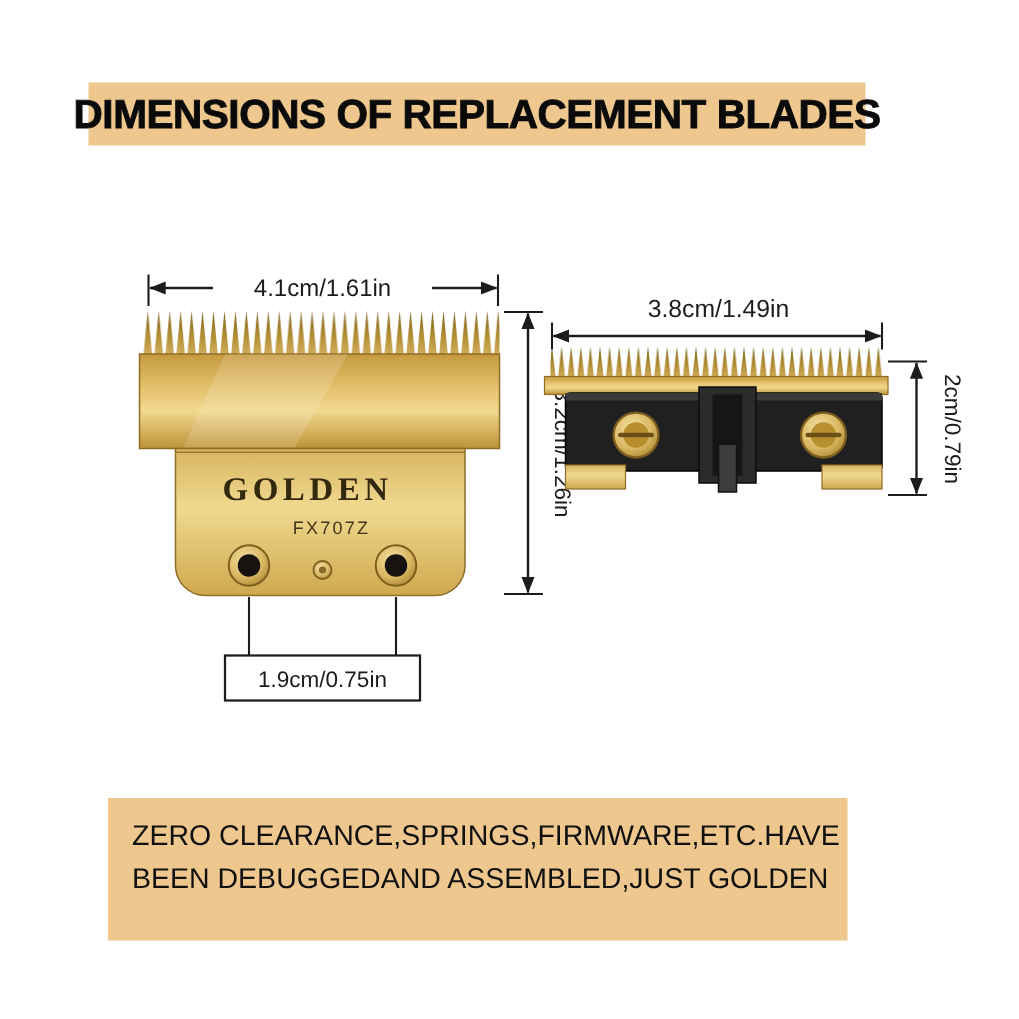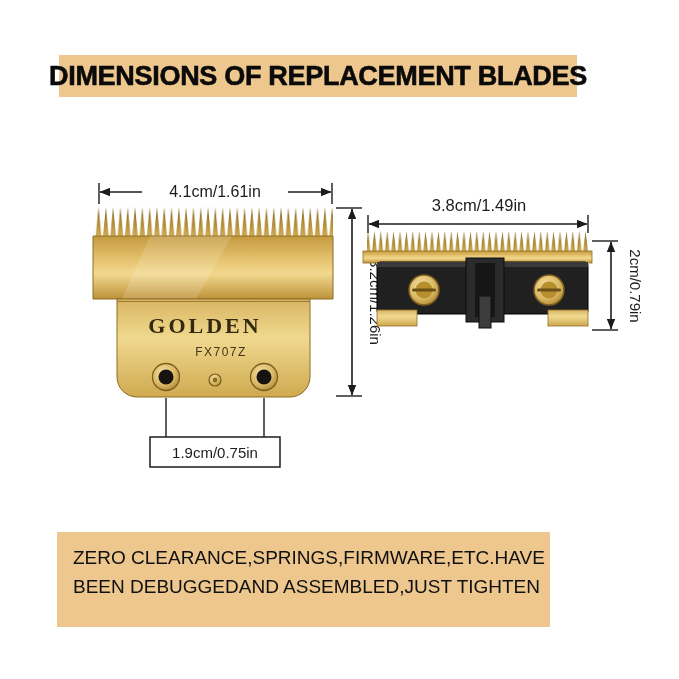--- a/index.html
+++ b/index.html
@@ -5,21 +5,21 @@
   html,body{margin:0;padding:0;background:#ffffff;}
   body{font-family:"Liberation Sans", sans-serif;}
   .canvas{position:relative;width:679px;height:679px;background:#ffffff;overflow:hidden;}
 
   .banner{position:absolute;background:#edc78e;}
   .banner-top{left:59px;top:55px;width:518px;height:42px;display:flex;align-items:center;justify-content:center;}
   .banner-top .title{
     font-size:27px;font-weight:900;color:#0a0a0a;letter-spacing:-0.3px;white-space:nowrap;
     -webkit-text-stroke:0.6px #0a0a0a;
   }
-  .banner-bottom{left:57px;top:532px;width:493px;height:95px;box-sizing:border-box;padding:11px 16px;}
+  .banner-bottom{left:72px;top:532px;width:493px;height:95px;box-sizing:border-box;padding:11px 16px;}
   .banner-bottom .line{font-size:19px;line-height:29px;color:#101010;white-space:nowrap;}
 
   svg{position:absolute;left:0;top:0;}
   text{font-family:"Liberation Sans", sans-serif;fill:#1c1c1c;}
   .dim-line{stroke:#1c1c1c;stroke-width:1.6;fill:none;}
   .tick{stroke:#1c1c1c;stroke-width:1.4;fill:none;}
   .brand-text{font-family:"Liberation Serif", serif;font-weight:bold;letter-spacing:3px;fill:#33290f;}
   .model-text{letter-spacing:1.5px;fill:#40351c;}
 </style>
 </head>
@@ -145,16 +145,16 @@
     <g>
       <line class="dim-line" x1="611" y1="242" x2="611" y2="329" marker-start="url(#ah)" marker-end="url(#ah)"></line>
       <line class="tick" x1="592" y1="241" x2="618" y2="241"></line>
       <line class="tick" x1="592" y1="330" x2="618" y2="330"></line>
       <text transform="translate(630,286) rotate(90)" font-size="15" text-anchor="middle">2cm/0.79in</text>
     </g>
   </svg>
 
   <div class="banner banner-bottom">
     <div class="line">ZERO CLEARANCE,SPRINGS,FIRMWARE,ETC.HAVE</div>
-    <div class="line">BEEN DEBUGGEDAND ASSEMBLED,JUST TIGHTEN</div>
+    <div class="line">BEEN DEBUGGEDAND ASSEMBLED,JUST GOLDEN</div>
   </div>
 
 </div>
 
 </body></html>

